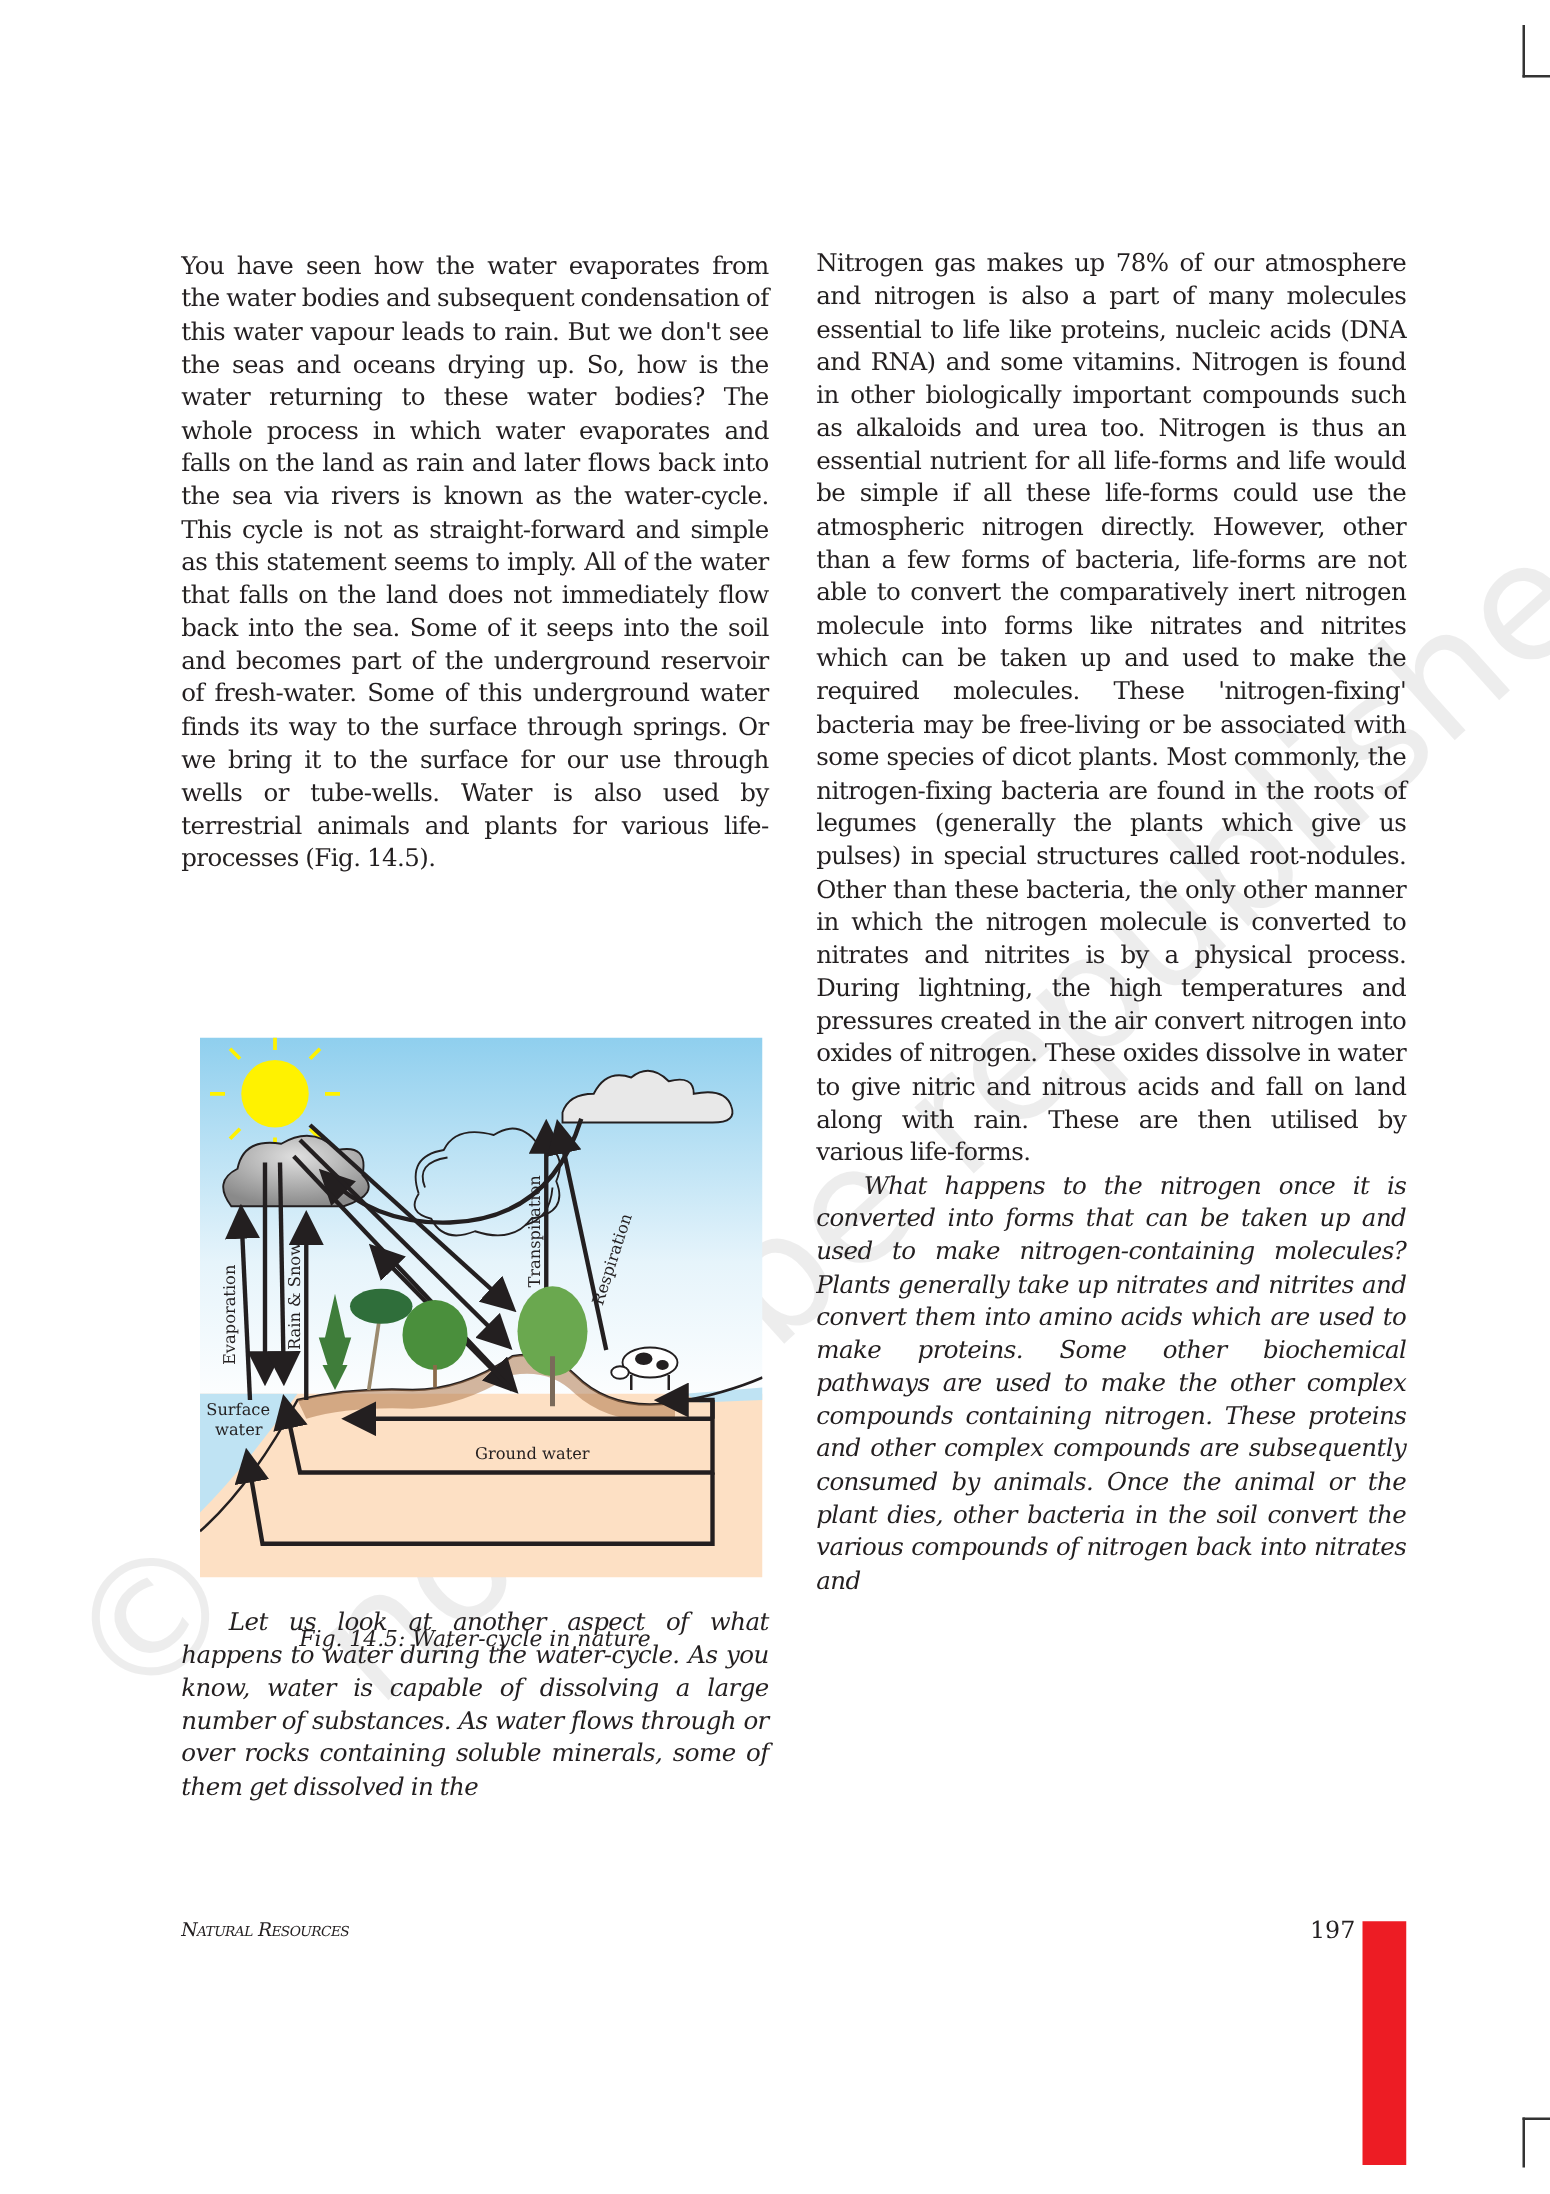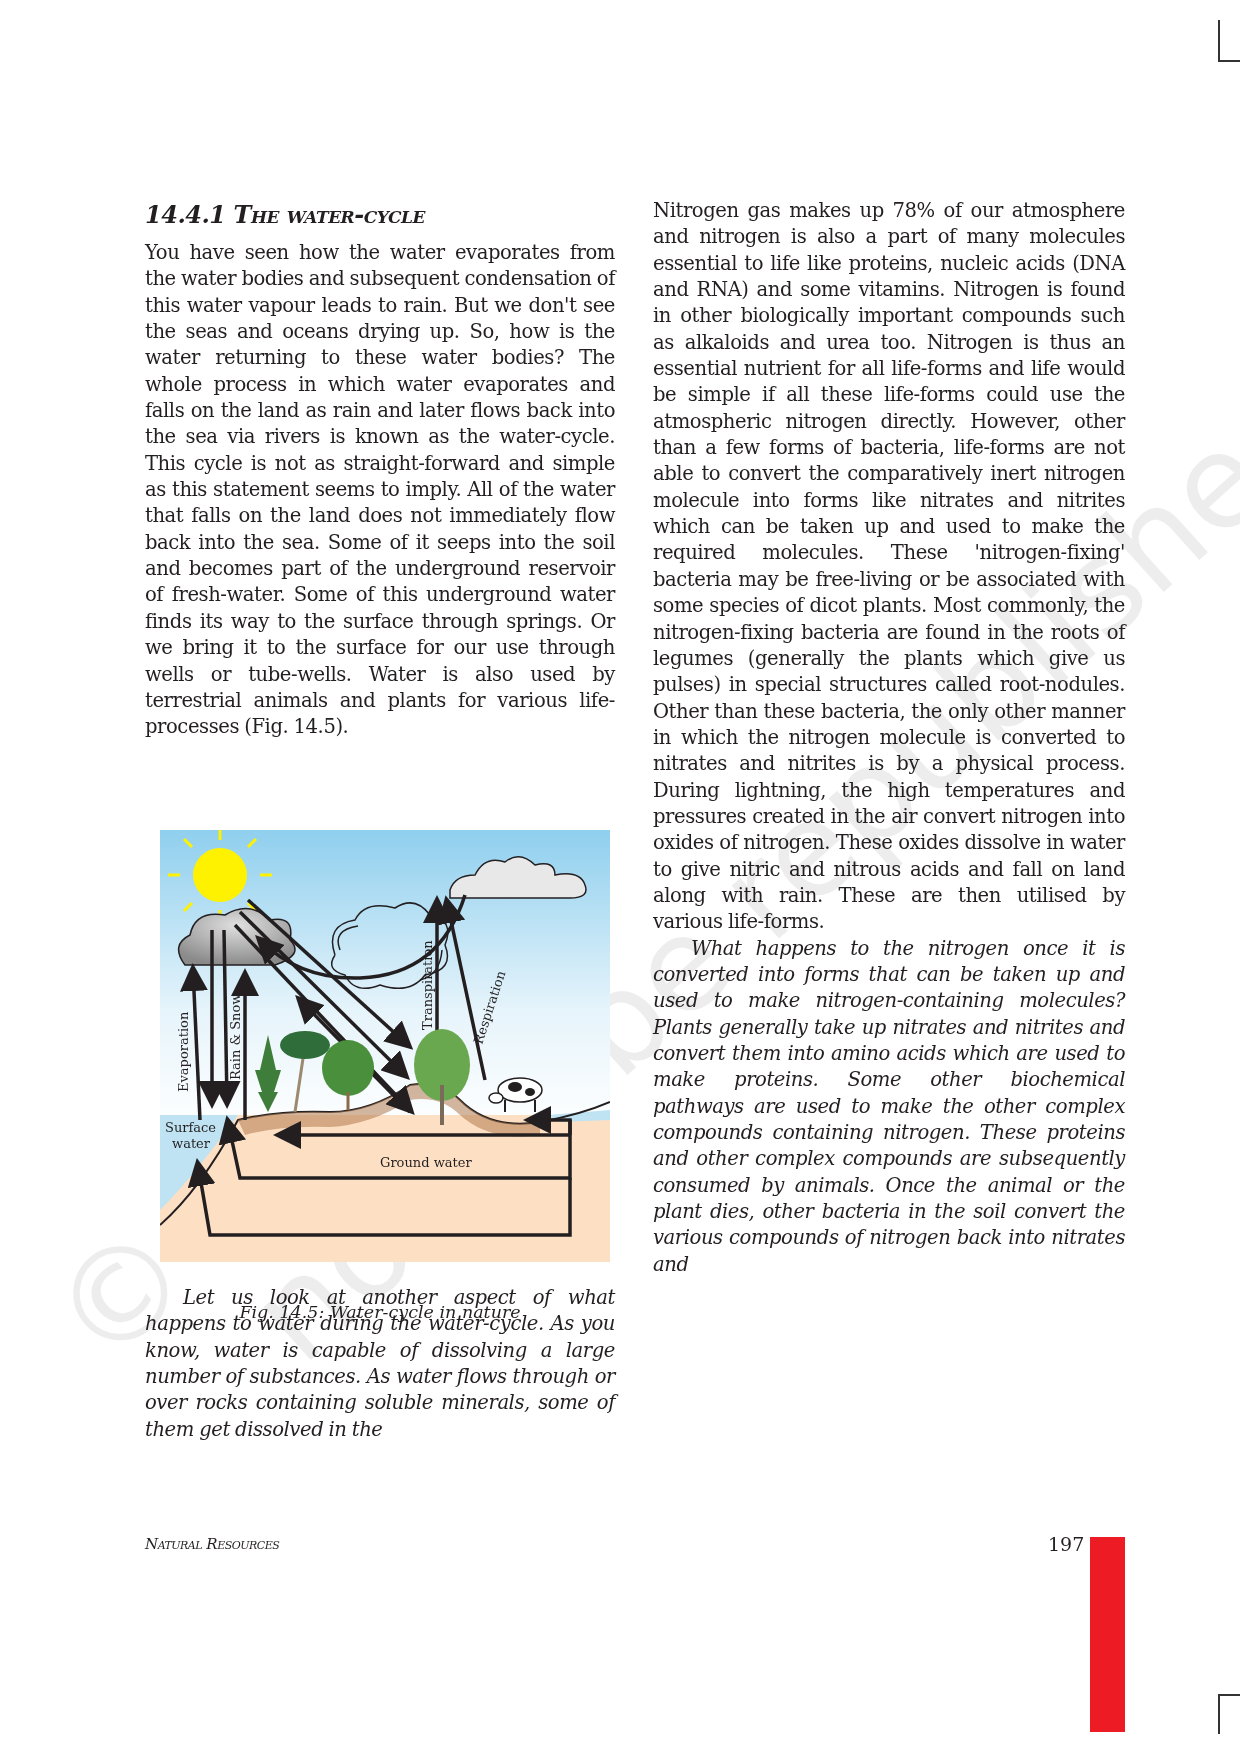--- a/index.html
+++ b/index.html
@@ -45,23 +45,20 @@
 
 <div class="crop crop-tr"></div>
 <div class="crop crop-br"></div>
 
 <div class="watermark">
   <span>© NCERT</span>
   <span class="line2">not to be republished</span>
 </div>
 
 <div class="col col-left">
-  <h2 class="heading">
-    <span class="num">14.4.1</span><span class="sc-first">T</span><span class="sc">he water-cycle</span>
-  </h2>
   <p class="para">You have seen how the water evaporates from the water bodies and subsequent condensation of this water vapour leads to rain. But we don't see the seas and oceans drying up. So, how is the water returning to these water bodies? The whole process in which water evaporates and falls on the land as rain and later flows back into the sea via rivers is known as the water-cycle. This cycle is not as straight-forward and simple as this statement seems to imply. All of the water that falls on the land does not immediately flow back into the sea. Some of it seeps into the soil and becomes part of the underground reservoir of fresh-water. Some of this underground water finds its way to the surface through springs. Or we bring it to the surface for our use through wells or tube-wells. Water is also used by terrestrial animals and plants for various life-processes (Fig. 14.5).</p>
 </div>
 
 <div class="figure">
   <svg width="450" height="432" viewBox="0 0 450 432" xmlns="http://www.w3.org/2000/svg">
     <defs>
       <linearGradient id="sky" x1="0" y1="0" x2="0" y2="1">
         <stop offset="0" stop-color="#8fcfee"></stop>
         <stop offset="0.6" stop-color="#e6f4fb"></stop>
         <stop offset="1" stop-color="#ffffff"></stop>

